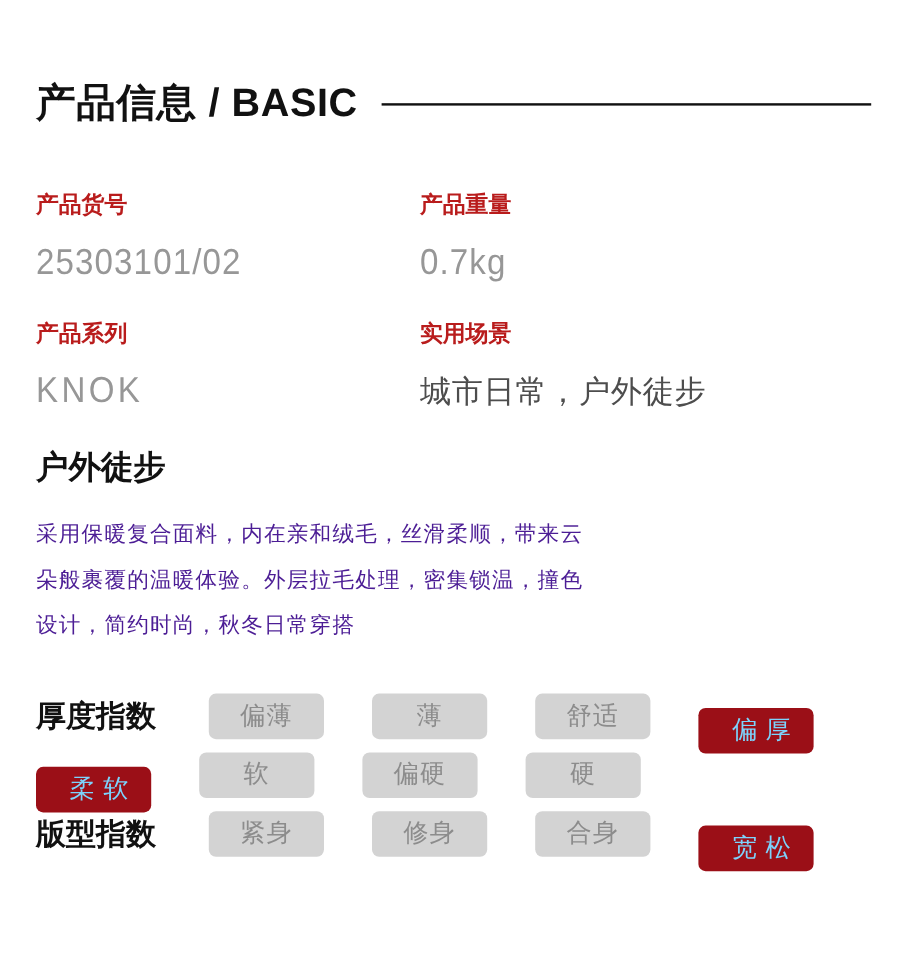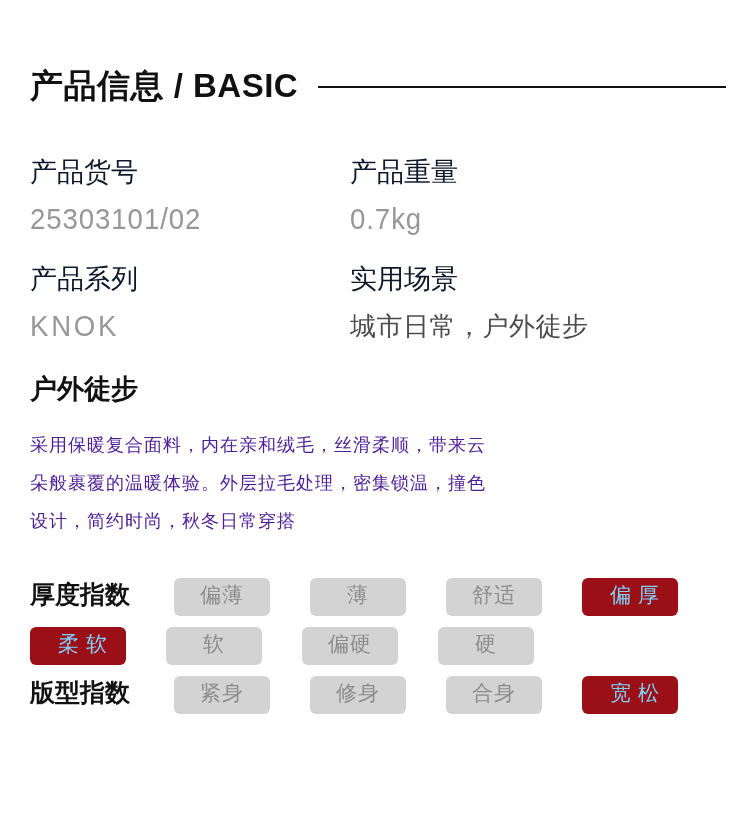--- a/index.html
+++ b/index.html
@@ -41,23 +41,23 @@
 
   
   .info-grid {
     position: absolute;
     top: 156px; left: 30px; right: 0;
     display: grid;
     grid-template-columns: 320px 1fr;
   }
   .field { height: 107px; }
   .field-label {
-    font-size: 27px;
-    font-weight: 400;
-    color: #0f172a;
+    font-size: 19px;
+    font-weight: 700;
+    color: #b91c1c;
     line-height: 32px;
   }
   .field-value {
     margin-top: 16px;
     font-size: 30px;
     font-weight: 400;
     color: #979797;
     line-height: 30px;
   }
   .field-value.condensed {
@@ -92,24 +92,23 @@
     white-space: nowrap;
   }
 
   
   .index-grid {
     position: absolute;
     top: 578px; left: 30px;
   }
   .index-row {
     display: flex;
-    align-items: flex-end;
+    align-items: flex-start;
     height: 38px;
     margin-bottom: 11px;
-    font-family: Liberation Mono, monospace;
   }
   .index-label {
     width: 144px;
     font-size: 25px;
     font-weight: 700;
     color: #111111;
     line-height: 38px;
   }
   .index-cell {
     width: 96px;

